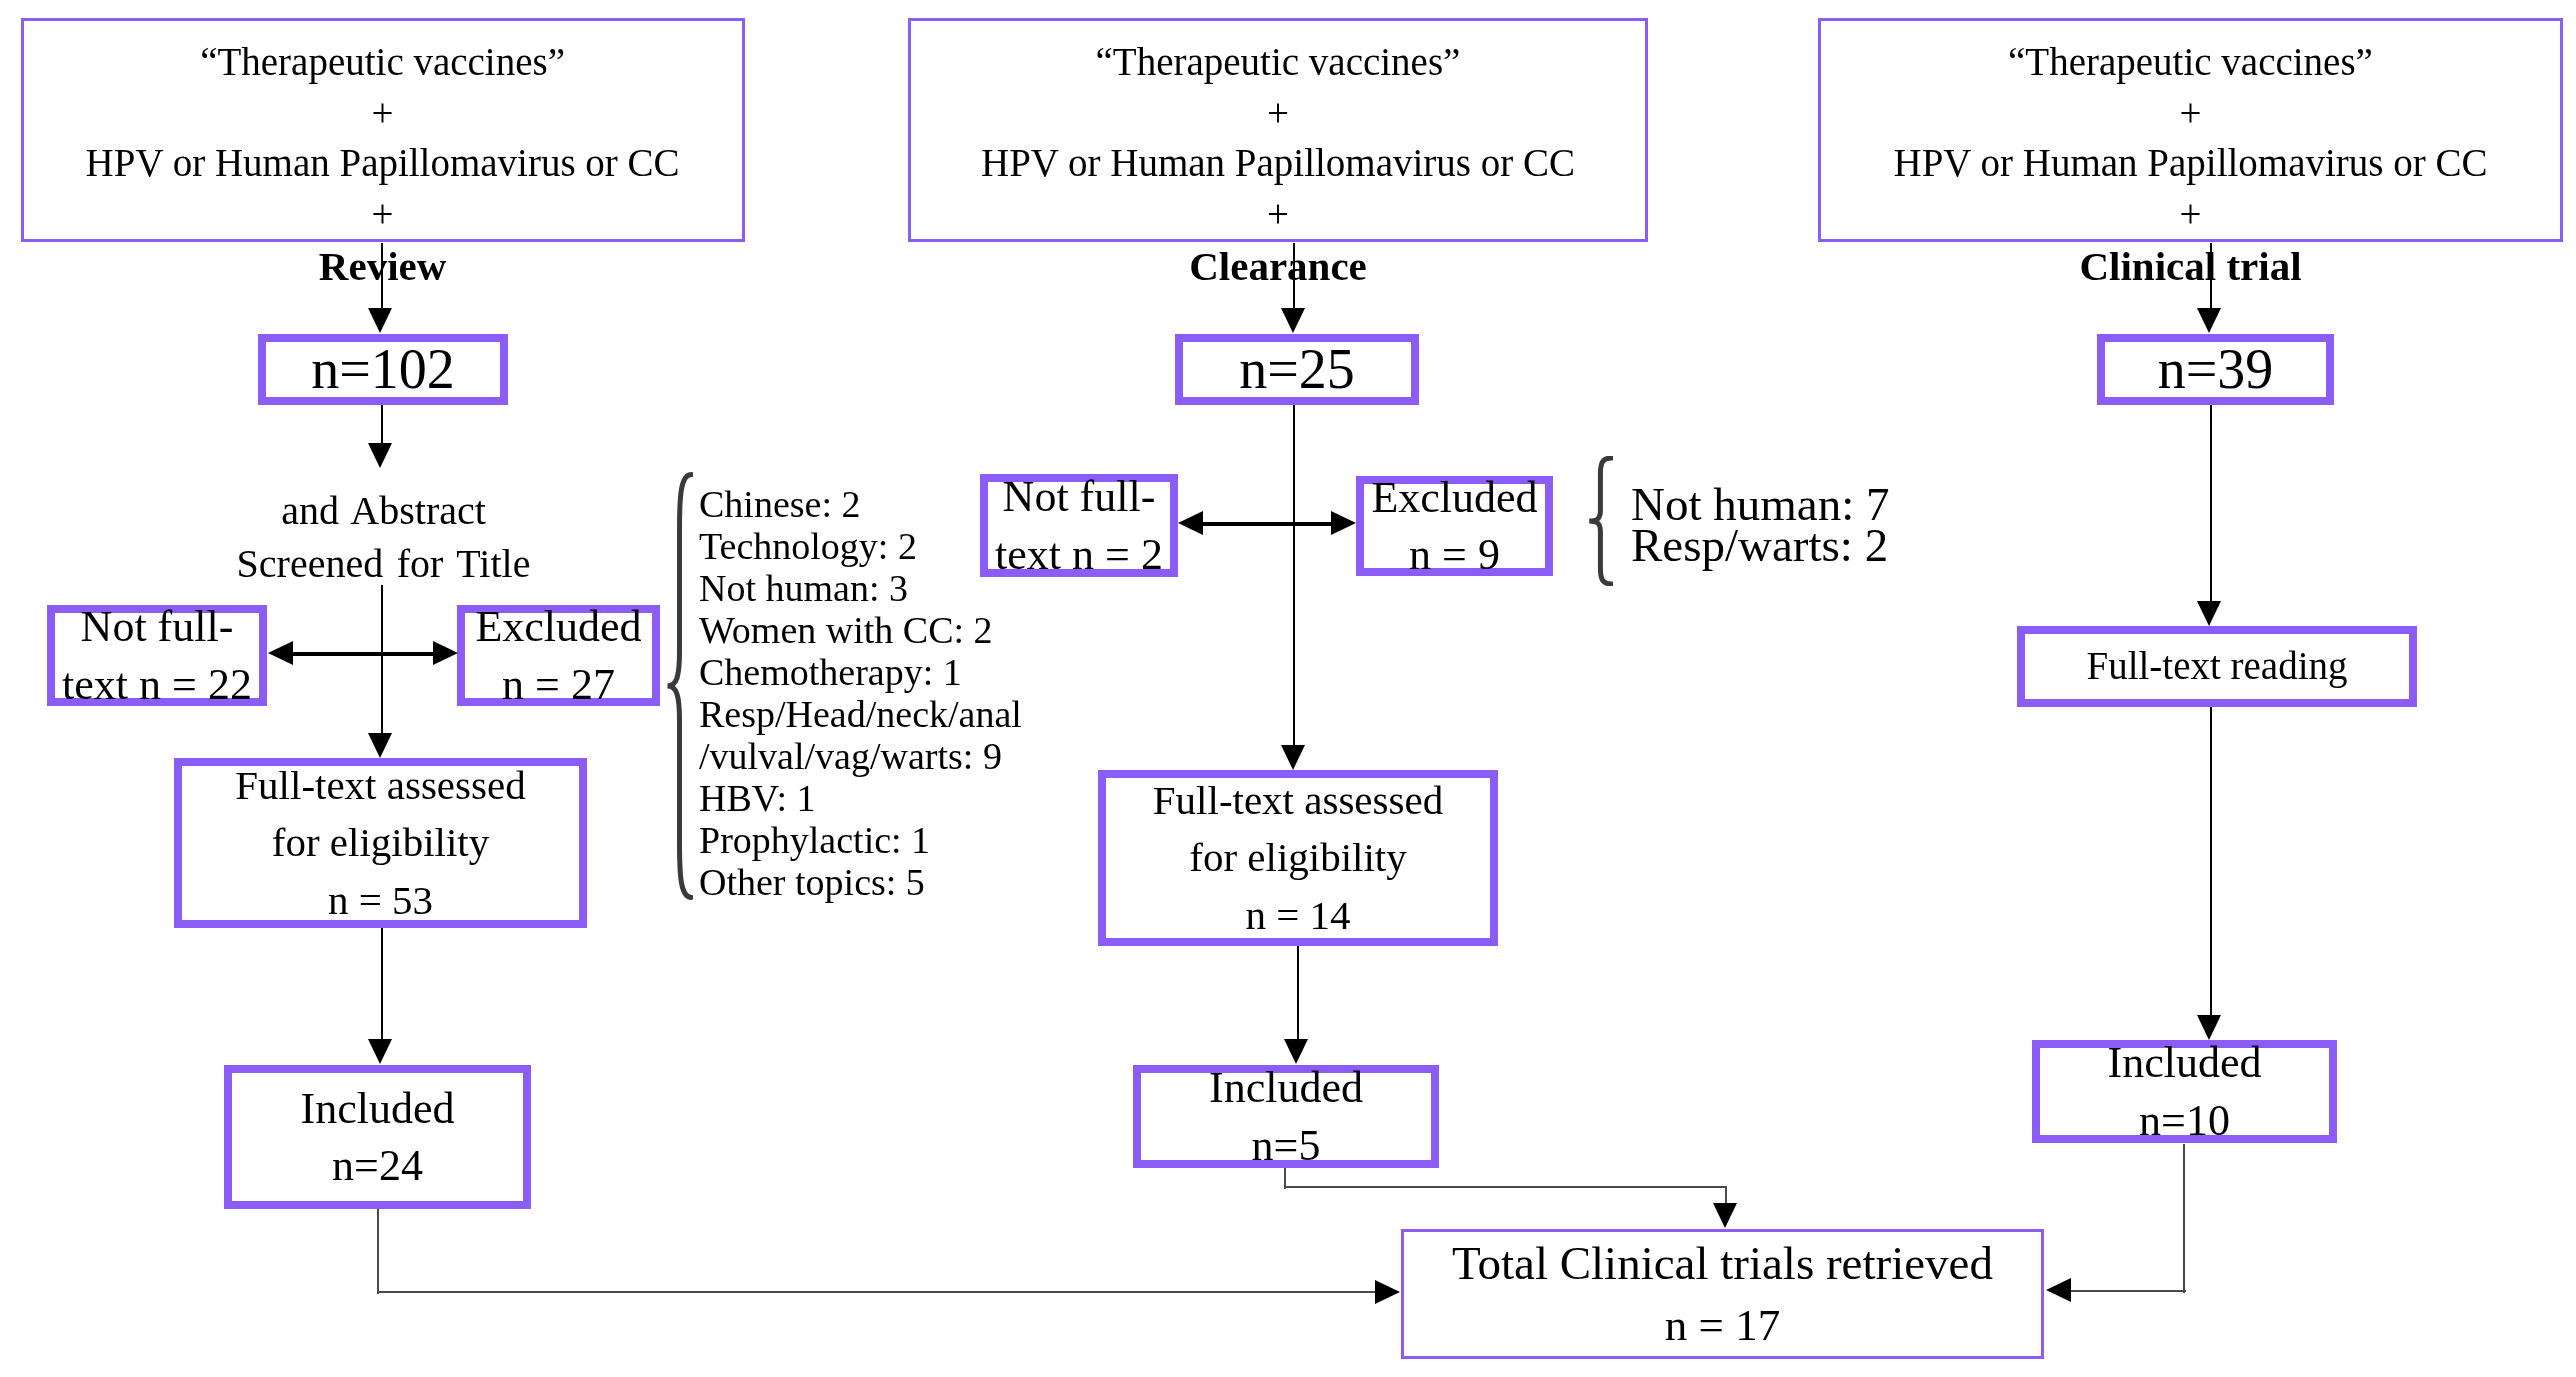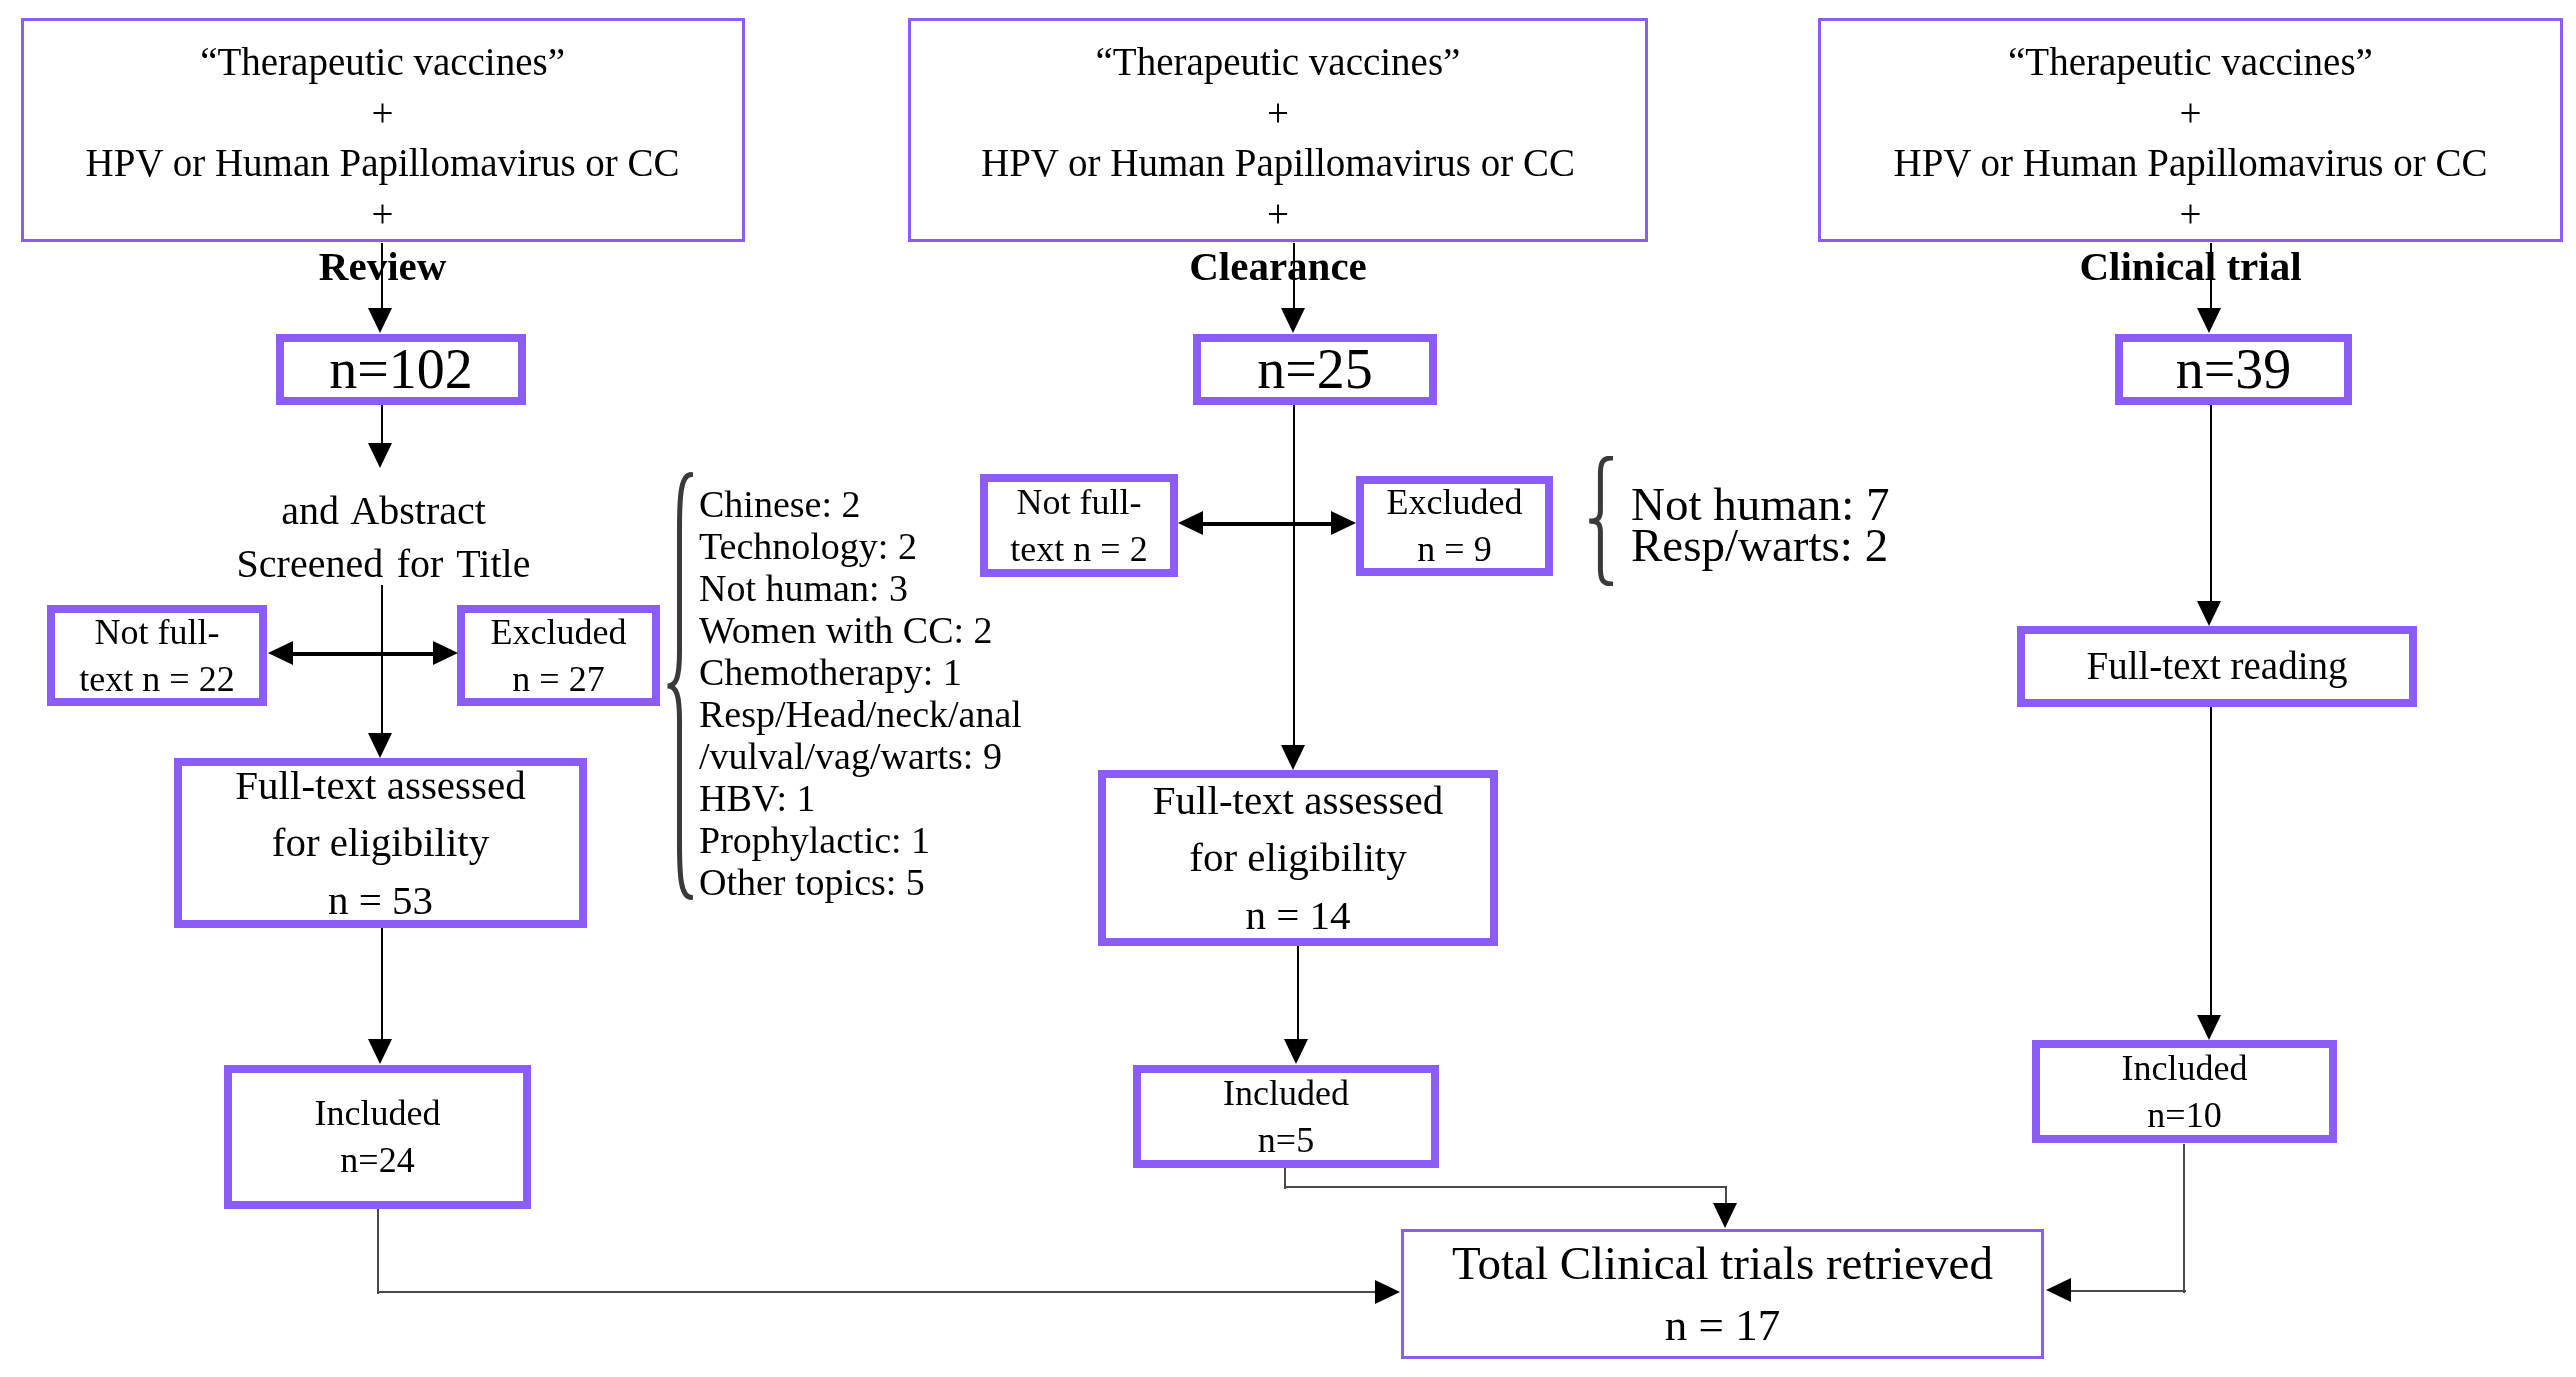--- a/index.html
+++ b/index.html
@@ -7,22 +7,22 @@
          font-family:"Liberation Serif","DejaVu Serif",serif; color:#000; }
   .canvas { position:relative; width:2576px; height:1377px; background:#fff; }
 
   .box { position:absolute; box-sizing:border-box; border:8px solid #8b5cf6; background:#fff;
          display:flex; flex-direction:column; align-items:center; justify-content:center;
          text-align:center; line-height:1.3; }
   .box-heavy { border-width:3.6px; }
 
   .qbox { justify-content:space-between; padding:16px 6px; font-size:39px; }
   .qbox .kw { font-weight:bold; font-size:41px; }
-  .count { font-size:56px;margin-left:18px; }
-  .small { font-size:36px; }
+  .count { font-size:56px; }
+  .small { font-size:44px; }
   .ft { font-size:41px; line-height:1.4; }
   .ftr { font-size:39px; }
   .totalbox { font-size:47px; line-height:1.35; }
   .totalbox .t2 { font-size:45px; }
 
   .plain { position:absolute; text-align:center; font-size:40px; line-height:1.32; word-spacing:3.6px; }
 
   .vline { position:absolute; width:2.4px; background:#000; }
   .hline { position:absolute; height:2.4px; background:#000; }
   .gray  { background:#4a4a4a; }

